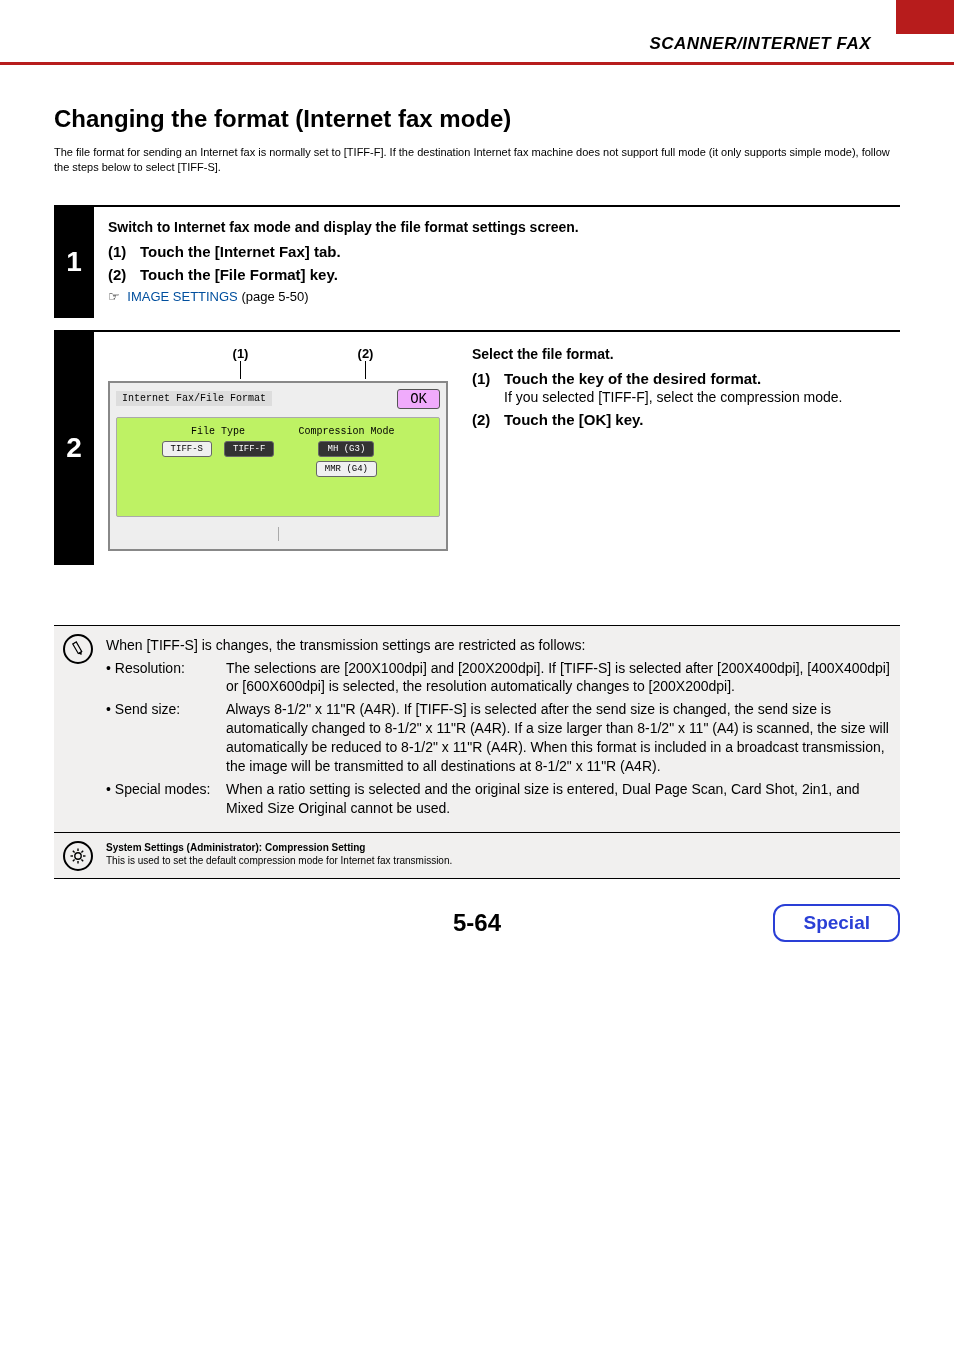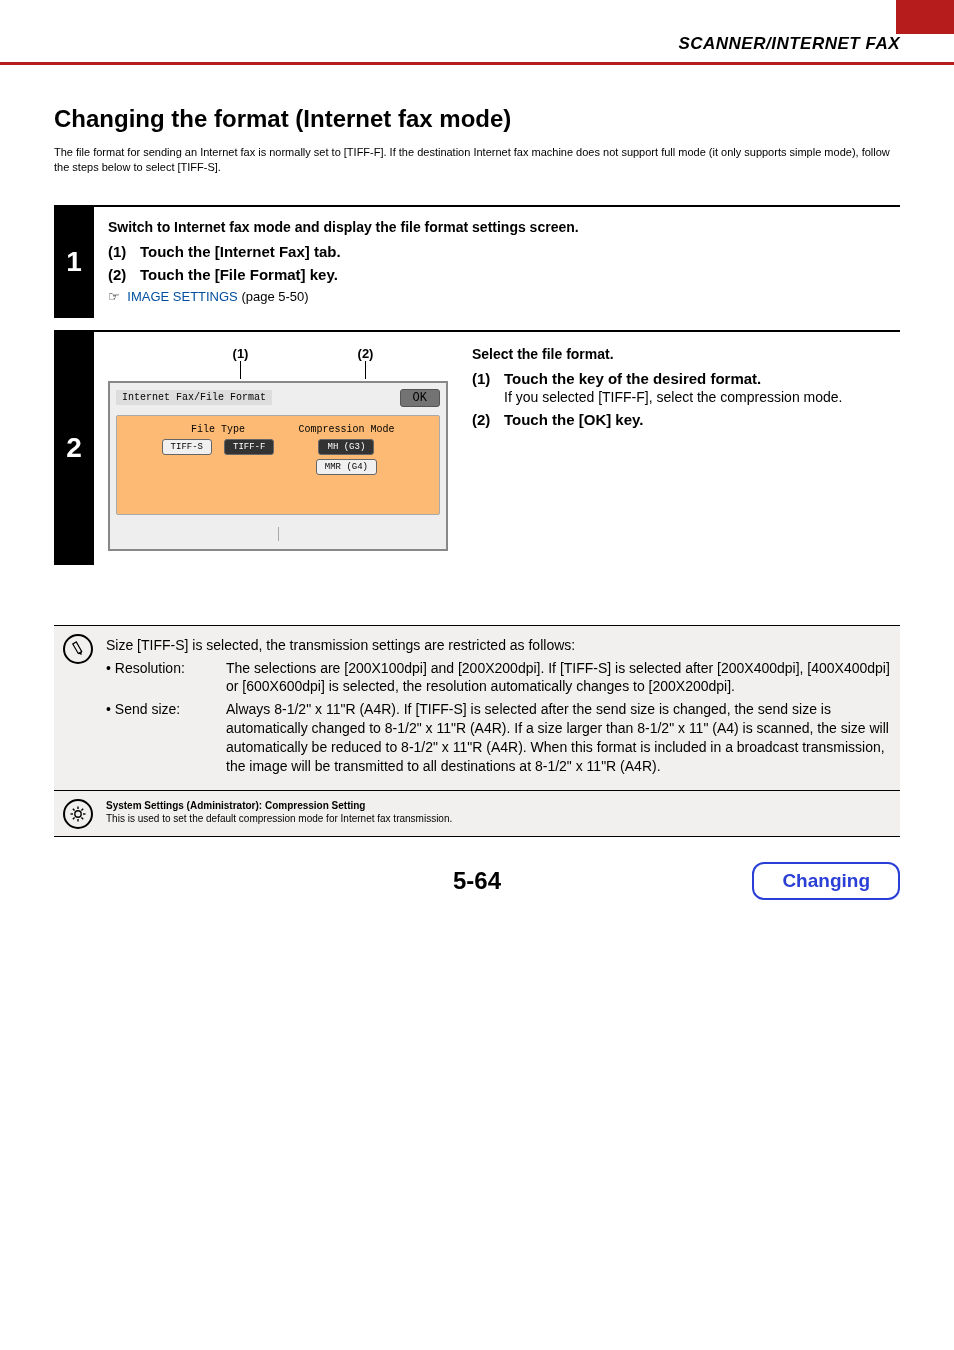--- a/index.html
+++ b/index.html
@@ -18,21 +18,21 @@
   }
   .top-red-tab-inner {
     width: 58px;
     height: 34px;
     background: #b71c1c;
   }
   .header-line {
     display: flex;
     justify-content: flex-end;
     align-items: flex-end;
-    padding: 0 54px 8px 0;
+    padding: 0 83px 8px 0;
     border-bottom: 3px solid #b71c1c;
   }
   .header-text {
     font-weight: bold;
     font-style: italic;
     font-size: 17px;
     letter-spacing: 0.5px;
   }
   .page {
     padding: 40px 54px 0 54px;
@@ -141,28 +141,28 @@
     margin-bottom: 8px;
   }
   .panel-title-tab {
     background: #ddd;
     padding: 2px 6px;
   }
   .ok-btn {
     border: 1px solid #555;
     border-radius: 3px;
     padding: 1px 12px;
-    background: #737373;
-    font-size: 12px;
+    background: #f0abfc;
+    font-size: 14px;
     font-family: "Courier New", monospace;
   }
   .inner-frame {
     border: 1px solid #aaa;
     border-radius: 2px;
-    background: #fdba74;
+    background: #bef264;
     height: 100px;
     padding: 8px;
     display: flex;
     gap: 24px;
     justify-content: center;
     align-items: flex-start;
   }
   .col {
     display: flex;
     flex-direction: column;
@@ -366,28 +366,32 @@
   <div class="note-box">
     <div class="note-icon-col">
       <div class="note-icon">
         <svg width="16" height="16" viewBox="0 0 16 16" class="pen-icon">
           <rect x="6" y="1" width="4" height="11" fill="none" stroke="#000" stroke-width="1.2"></rect>
           <polygon points="6,12 10,12 8,15" fill="#000"></polygon>
         </svg>
       </div>
     </div>
     <div class="note-content">
-      <p class="note-intro">Size [TIFF-S] is selected, the transmission settings are restricted as follows:</p>
+      <p class="note-intro">When [TIFF-S] is changes, the transmission settings are restricted as follows:</p>
       <div class="note-row">
         <div class="note-label">• Resolution:</div>
         <div class="note-text">The selections are [200X100dpi] and [200X200dpi]. If [TIFF-S] is selected after [200X400dpi], [400X400dpi] or [600X600dpi] is selected, the resolution automatically changes to [200X200dpi].</div>
       </div>
       <div class="note-row">
         <div class="note-label">• Send size:</div>
         <div class="note-text">Always 8-1/2" x 11"R (A4R). If [TIFF-S] is selected after the send size is changed, the send size is automatically changed to 8-1/2" x 11"R (A4R). If a size larger than 8-1/2" x 11" (A4) is scanned, the size will automatically be reduced to 8-1/2" x 11"R (A4R). When this format is included in a broadcast transmission, the image will be transmitted to all destinations at 8-1/2" x 11"R (A4R).</div>
+      </div>
+      <div class="note-row">
+        <div class="note-label">• Special modes:</div>
+        <div class="note-text">When a ratio setting is selected and the original size is entered, Dual Page Scan, Card Shot, 2in1, and Mixed Size Original cannot be used.</div>
       </div>
     </div>
   </div>
 
   <div class="admin-box">
     <div class="note-icon-col">
       <div class="note-icon">
         <svg width="18" height="18" viewBox="0 0 18 18">
           <circle cx="9" cy="9" r="3.2" fill="none" stroke="#000" stroke-width="1.4"></circle>
           <g stroke="#000" stroke-width="1.4">
@@ -406,14 +410,14 @@
     <div class="admin-content">
       <p class="admin-title">System Settings (Administrator): Compression Setting</p>
       <p class="admin-desc">This is used to set the default compression mode for Internet fax transmission.</p>
     </div>
   </div>
 
 </div>
 
 <div class="footer">
   <span class="page-num">5-64</span>
-  <a class="contents-btn">Changing</a>
+  <a class="contents-btn">Special</a>
 </div>
 
 </body></html>

